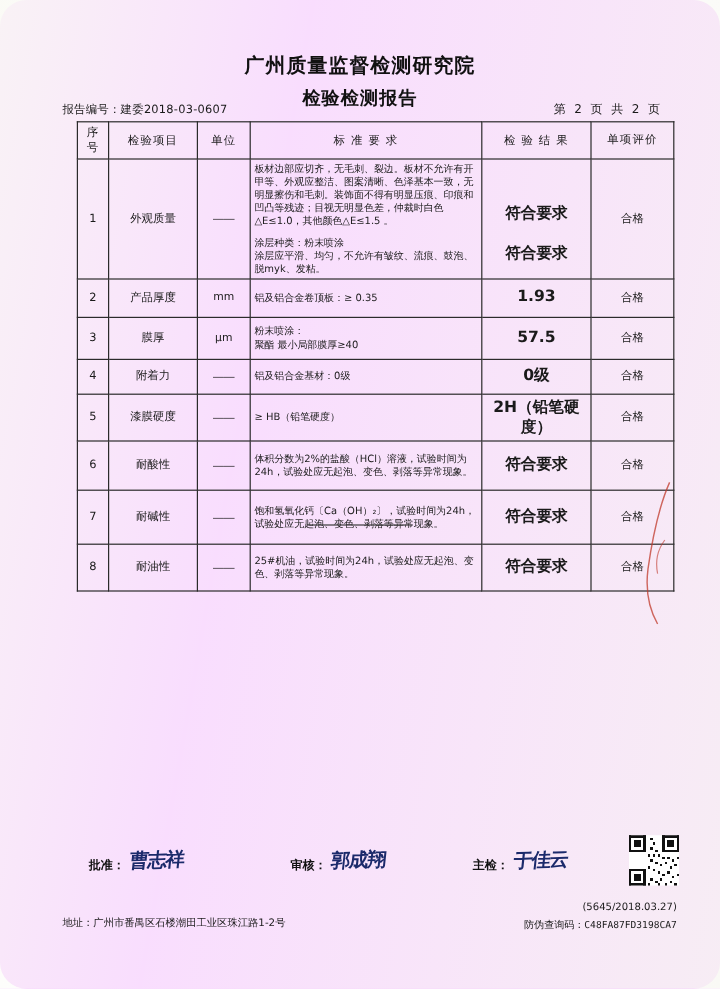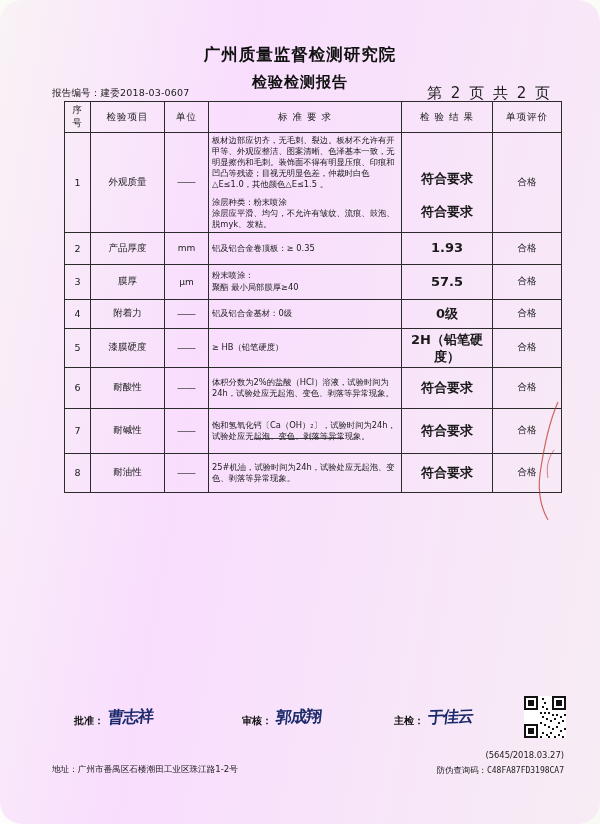--- a/index.html
+++ b/index.html
@@ -64,21 +64,21 @@
     color: #1a1a1a;
   }
   .report-no {
     letter-spacing: 0.2px;
   }
   .report-no .handwrite {
     font-family: "DejaVu Sans", sans-serif;
   }
   .page-no {
     letter-spacing: 2px;
-    font-size: 15px;
+    font-size: 10px;
   }
 
   table.report {
     position: absolute;
     top: 101px;
     left: 52px;
     width: 497px;
     border-collapse: collapse;
     table-layout: fixed;
     font-family: "DejaVu Sans", sans-serif;

